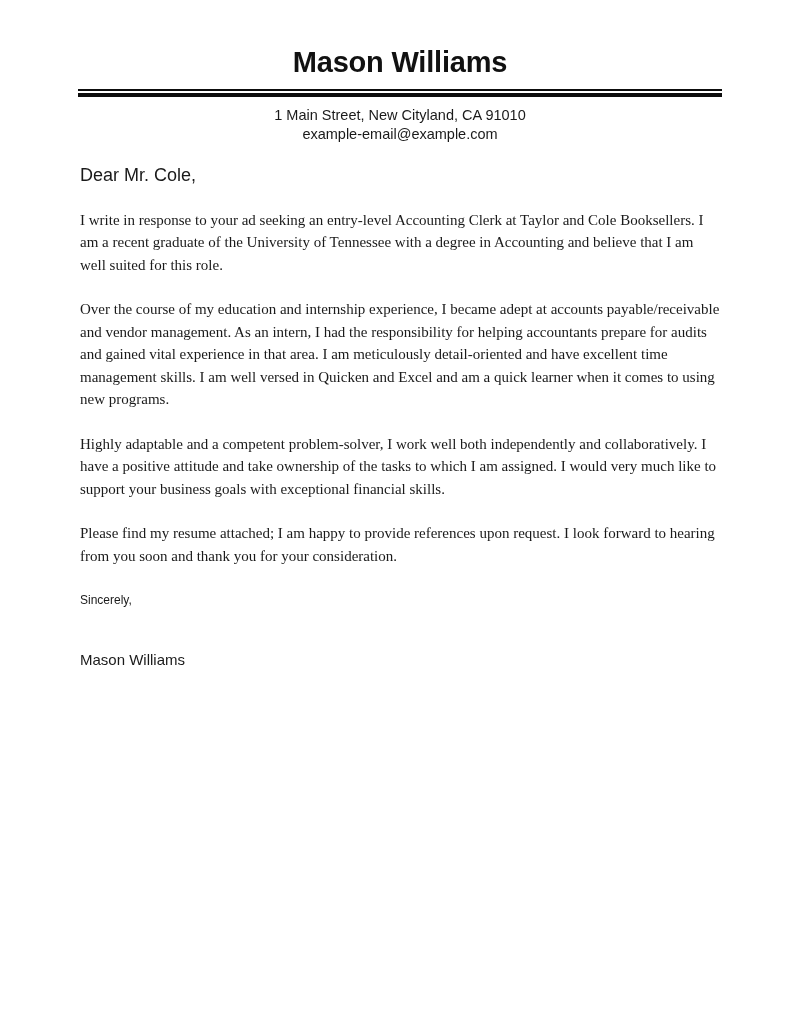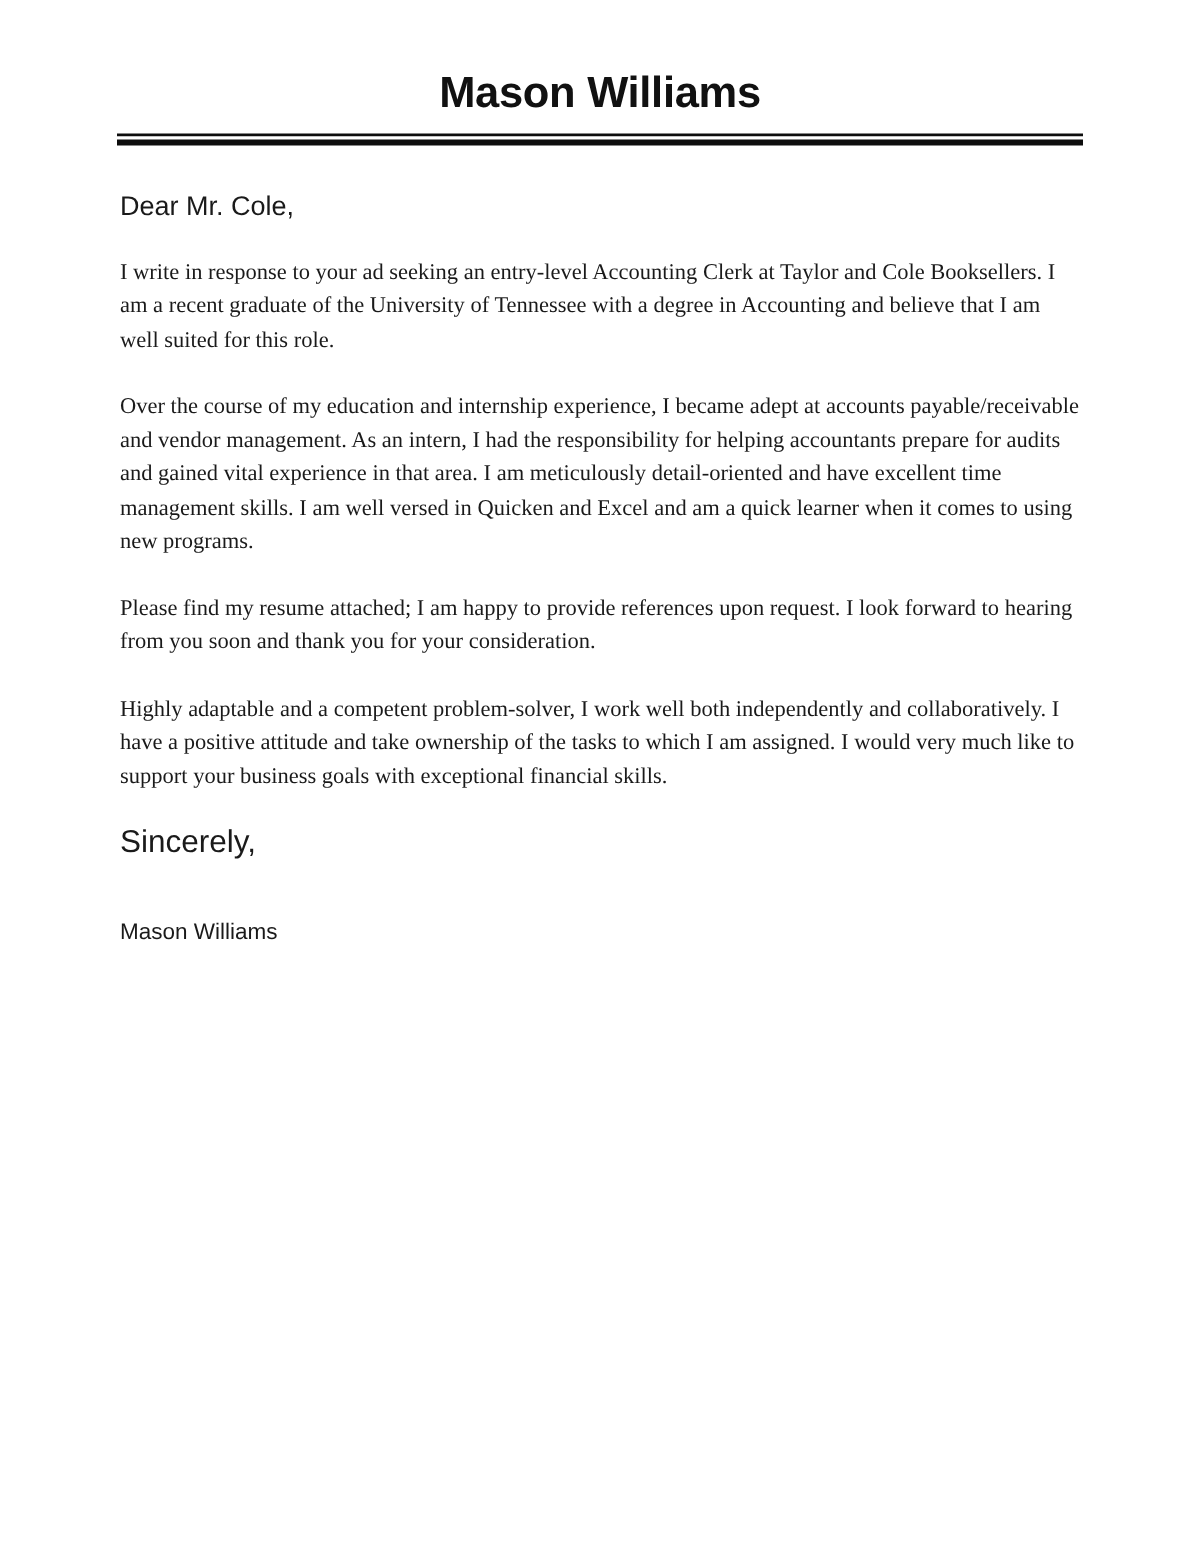--- a/index.html
+++ b/index.html
@@ -83,21 +83,21 @@
   .body-paragraph {
     font-size: 15px;
     line-height: 22.5px;
     color: #1a1a1a;
     margin: 0 0 22px 0;
     text-align: left;
     font-family: Liberation Serif, serif;
   }
 
   .closing {
-    font-size: 21px;
+    font-size: 12px;
     line-height: 22.5px;
     color: #1a1a1a;
     margin: 0;
   }
 
   .signature-space {
     height: 37px;
   }
 
   .signature-name {
@@ -116,35 +116,37 @@
 
     <h1 class="applicant-name">Mason Williams</h1>
 
     <div class="header-divider">
       <div class="rule-thin"></div>
       <div class="rule-gap"></div>
       <div class="rule-thick"></div>
     </div>
 
     <div class="contact-block">
+      <div class="contact-line">1 Main Street, New Cityland, CA 91010</div>
+      <div class="contact-line">example-email@example.com</div>
     </div>
 
   </div>
 
   <div class="letter-body">
 
     <p class="salutation">Dear Mr. Cole,</p>
 
     <p class="body-paragraph">I write in response to your ad seeking an entry-level Accounting Clerk at Taylor and Cole Booksellers. I am a recent graduate of the University of Tennessee with a degree in Accounting and believe that I am well suited for this role.</p>
 
     <p class="body-paragraph">Over the course of my education and internship experience, I became adept at accounts payable/receivable and vendor management. As an intern, I had the responsibility for helping accountants prepare for audits and gained vital experience in that area. I am meticulously detail-oriented and have excellent time management skills. I am well versed in Quicken and Excel and am a quick learner when it comes to using new programs.</p>
 
+    <p class="body-paragraph">Highly adaptable and a competent problem-solver, I work well both independently and collaboratively. I have a positive attitude and take ownership of the tasks to which I am assigned. I would very much like to support your business goals with exceptional financial skills.</p>
+
     <p class="body-paragraph">Please find my resume attached; I am happy to provide references upon request. I look forward to hearing from you soon and thank you for your consideration.</p>
-
-    <p class="body-paragraph">Highly adaptable and a competent problem-solver, I work well both independently and collaboratively. I have a positive attitude and take ownership of the tasks to which I am assigned. I would very much like to support your business goals with exceptional financial skills.</p>
 
     <p class="closing">Sincerely,</p>
 
     <div class="signature-space"></div>
 
     <p class="signature-name">Mason Williams</p>
 
   </div>
 
 </div>

